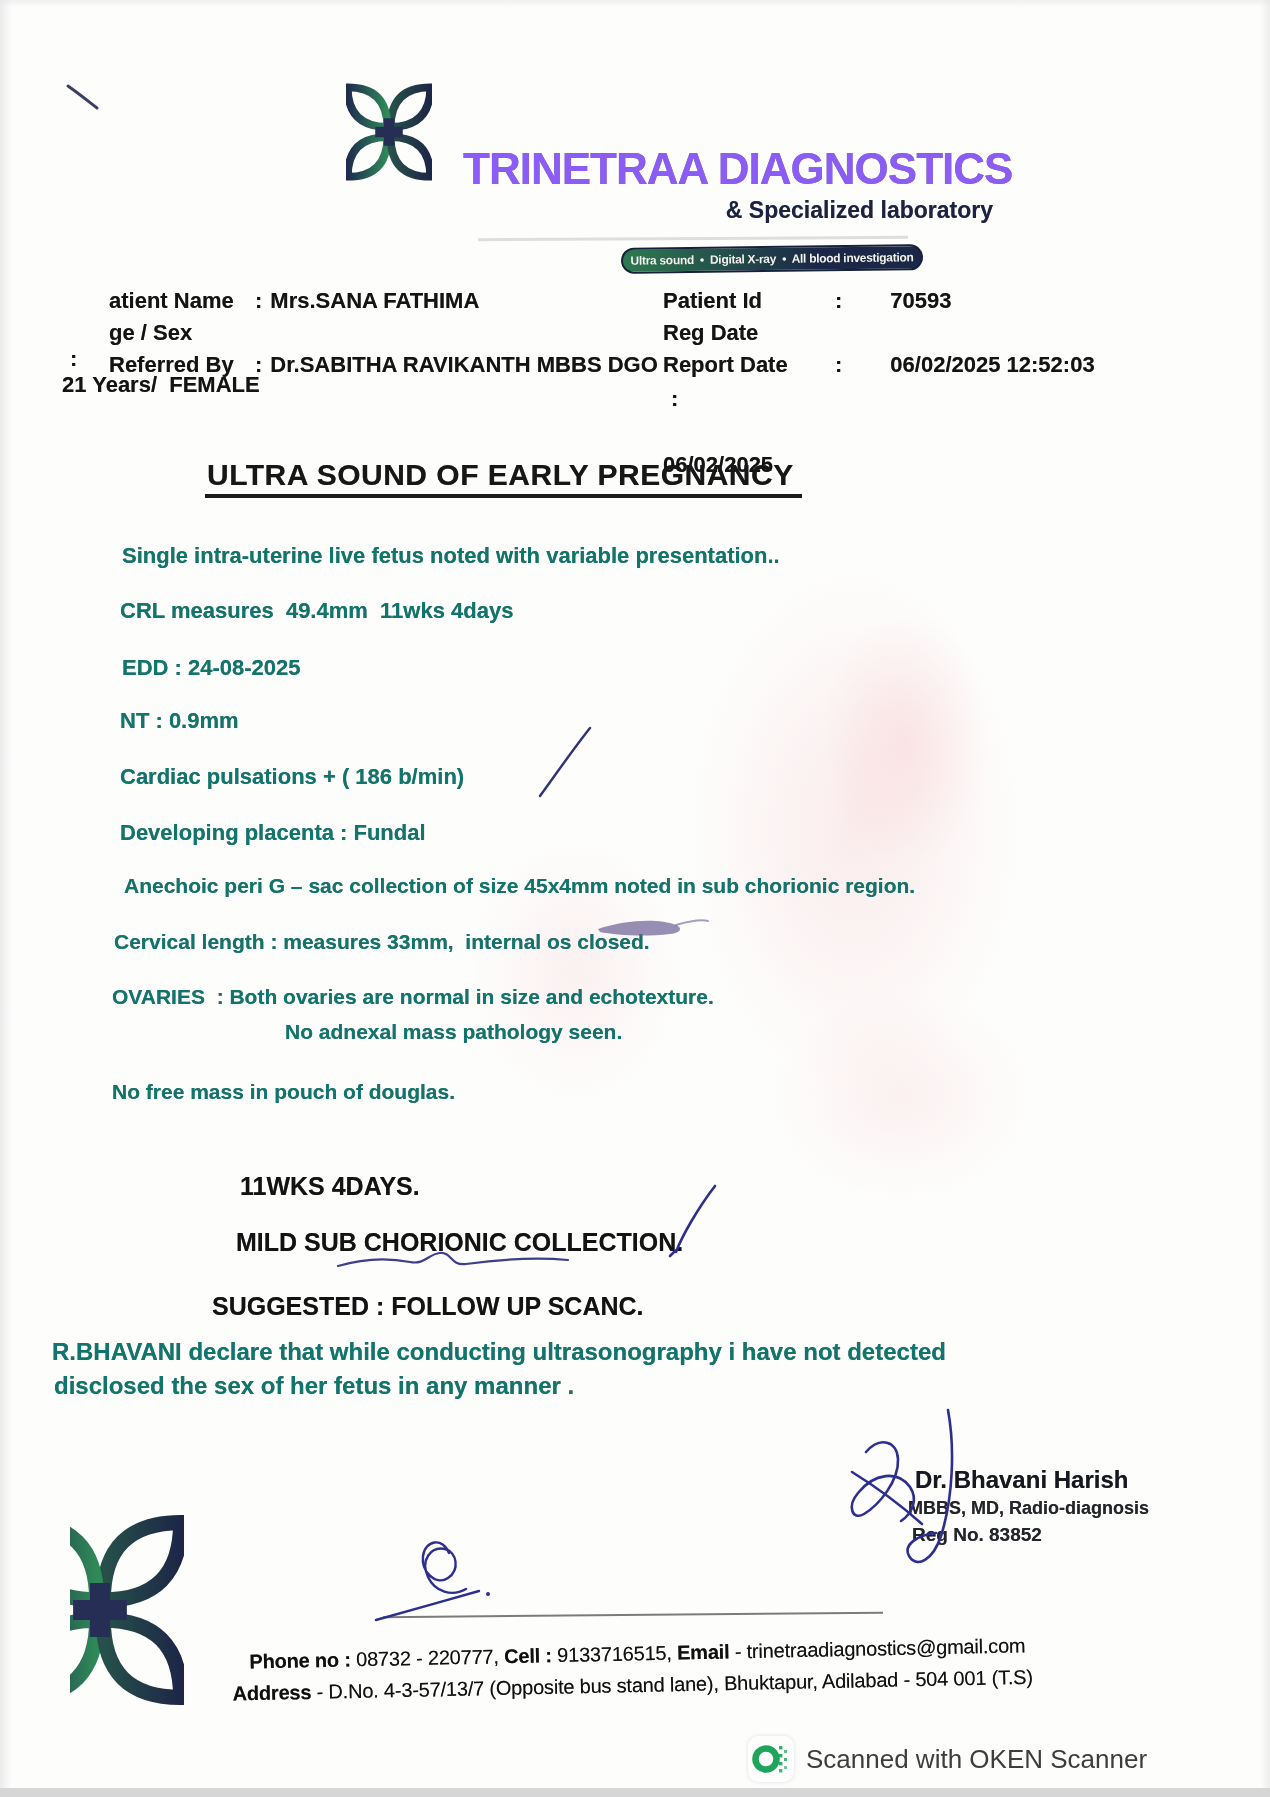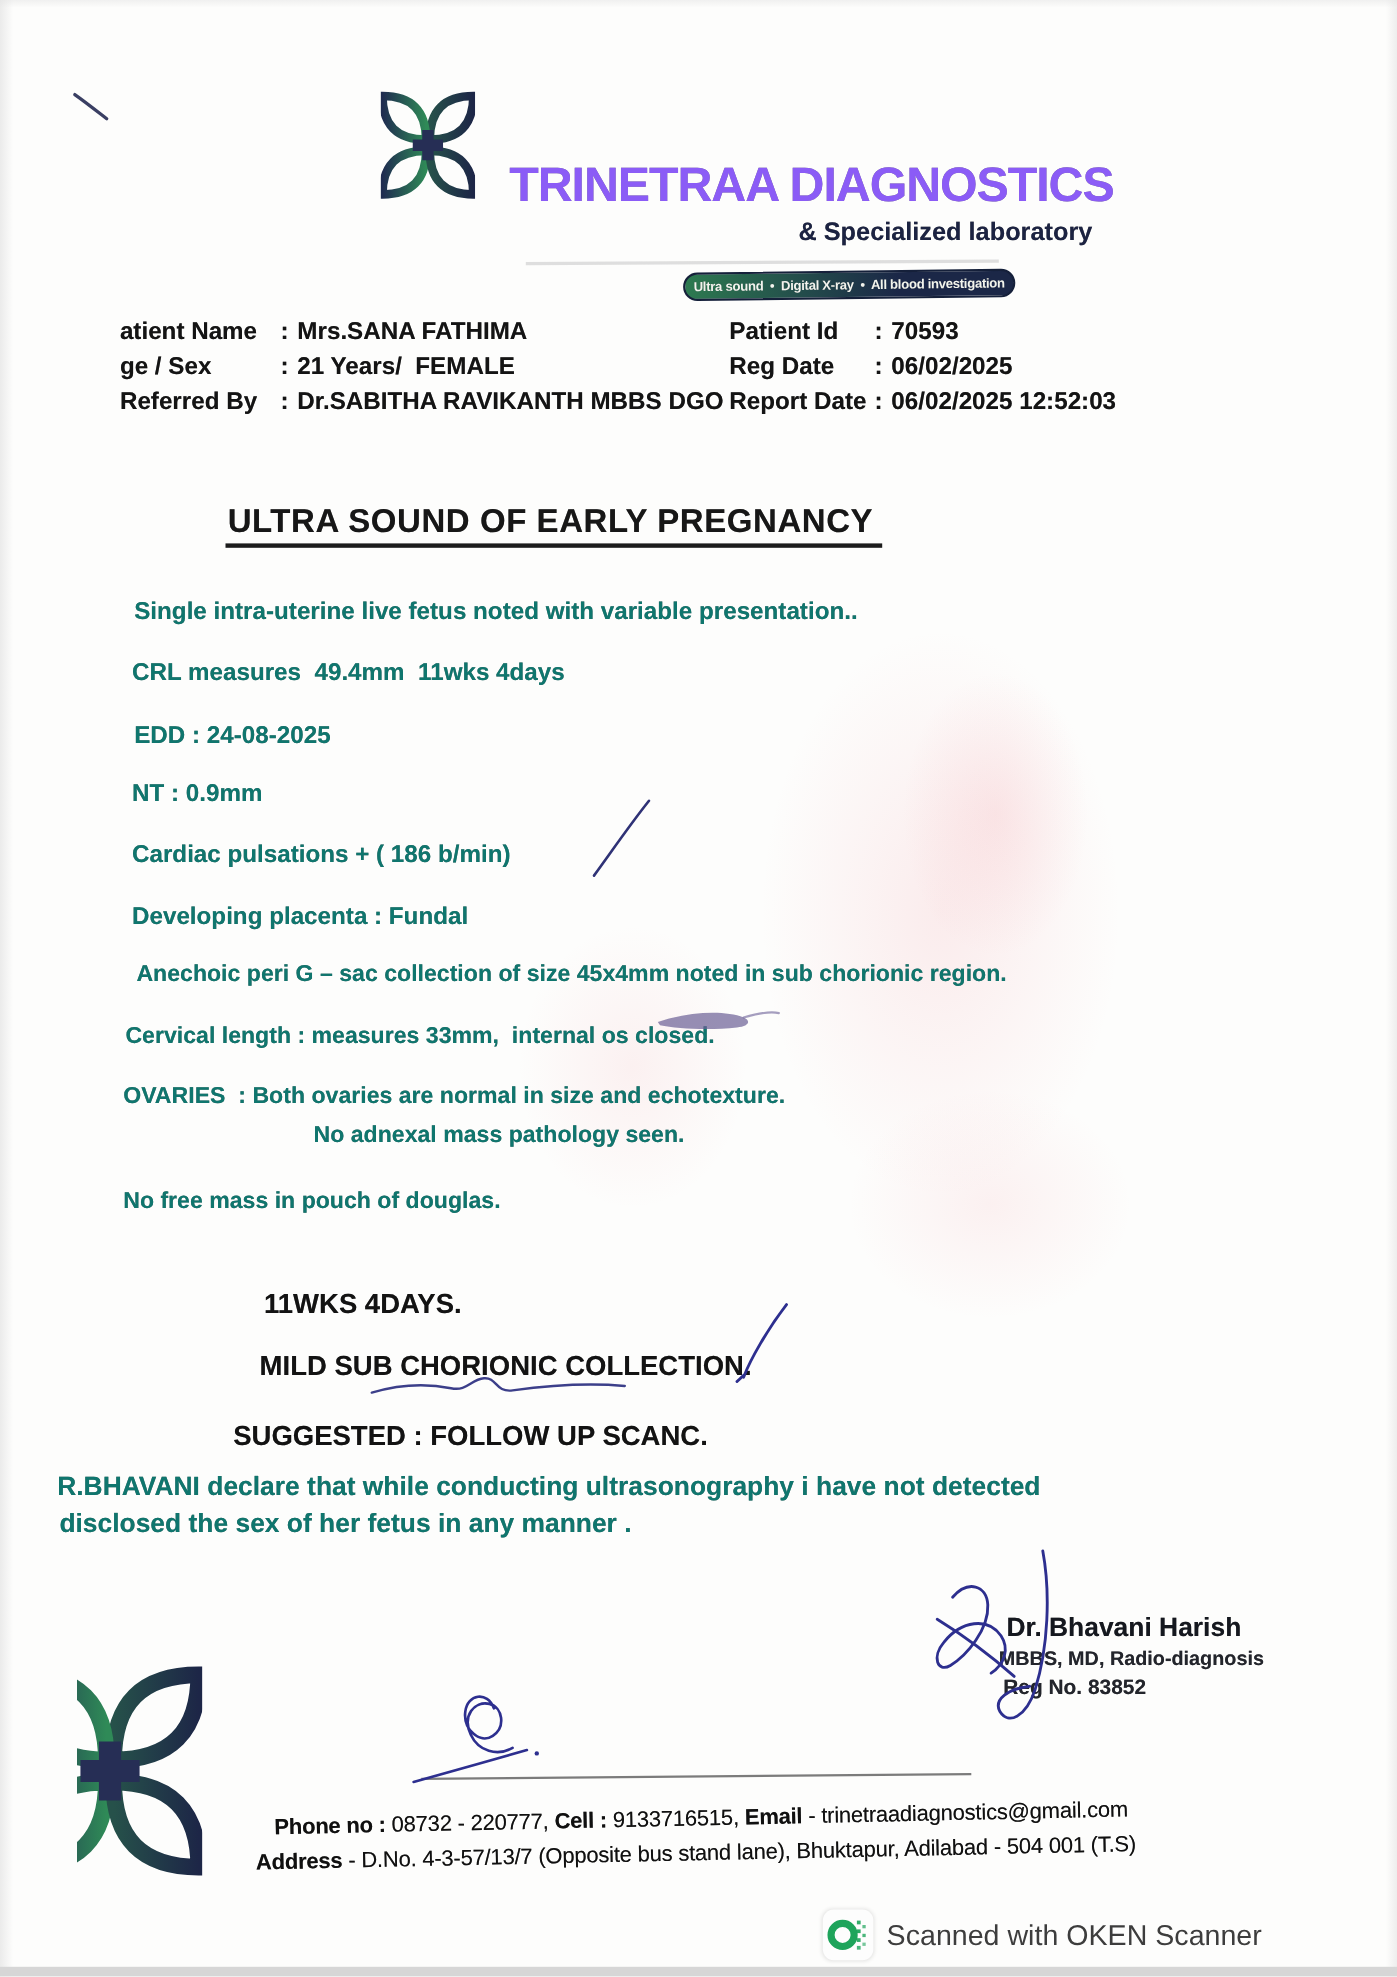--- a/index.html
+++ b/index.html
@@ -29,23 +29,23 @@
     background:linear-gradient(90deg,#2d7a50,#1b2747 65%);border:2px solid #15203a;box-sizing:border-box;
     color:#f2f4ee;font-size:12px;font-weight:bold;letter-spacing:-.3px;
     display:flex;align-items:center;justify-content:center;white-space:pre;transform:rotate(-.7deg);
   }
   
   .info-row{position:absolute;display:flex;font-size:22px;font-weight:bold;color:#141414;white-space:pre;}
   .info-row .lbl{display:inline-block;}
   .info-row .sep{display:inline-block;padding:0 8px;}
   .pl .lbl{width:138px;margin-left:47px;}
   .pl{left:62px;}
-  .pr{left:663px;}
+  .pr{left:663px;gap:40px;}
   .pr .lbl{width:124px;}
-  .row1{top:288px;}.row2{top:320px;}.row3{top:352px;}
+  .row1{top:288px;}.row2{top:320px;flex-direction:column;}.row3{top:352px;}
   
   .rpt-title{
     position:absolute;left:205px;top:458px;font-size:30px;font-weight:bold;letter-spacing:.5px;
     color:#171717;border-bottom:4px solid #1c1c1c;padding:0 8px 2px 2px;white-space:pre;
   }
   .line{position:absolute;font-size:22px;font-weight:bold;color:#0f766e;white-space:pre;}
   .f0{left:122px;top:543px;}
   .f1{left:120px;top:598px;}
   .f2{left:122px;top:655px;}
   .f3{left:120px;top:708px;}

